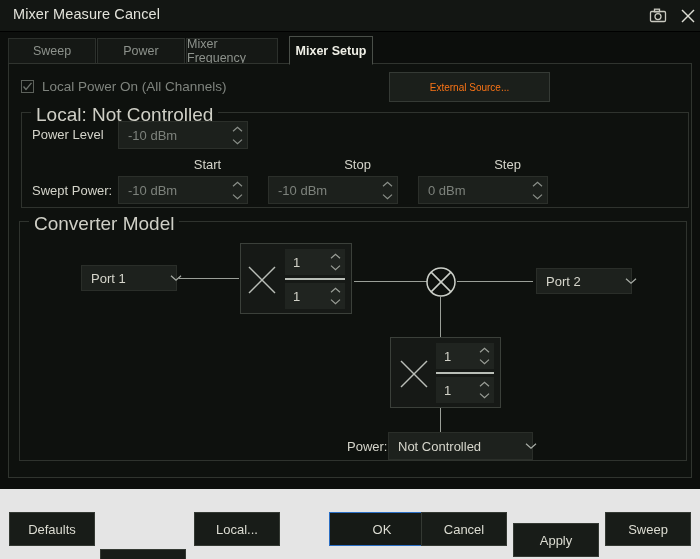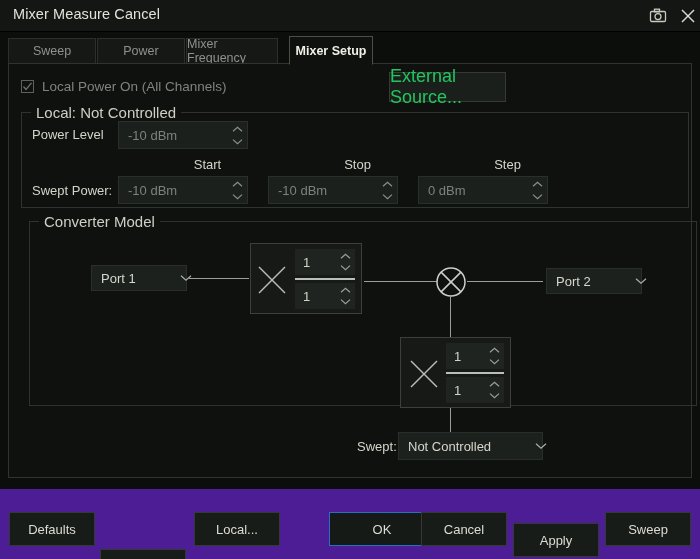--- a/index.html
+++ b/index.html
@@ -73,39 +73,39 @@
   .chk-row{position:absolute;left:12px;top:15px;display:flex;align-items:center;}
   .chkbox{
     width:13px;height:13px;border:1px solid #5c615b;background:#0e110e;
     box-sizing:border-box;position:relative;margin-right:8px;
   }
   .chkbox svg{position:absolute;left:0px;top:0px;}
   .chk-label{font-size:13.5px;color:#7f847e;}
 
   
   .ext-btn{
-    position:absolute;left:380px;top:8px;width:117px;height:30px;
+    position:absolute;left:380px;top:8px;width:161px;height:30px;
     background:#1b1f1b;border:1px solid #353a35;box-sizing:border-box;
-    color:#22c55e;font-size:18px;
+    color:#f97316;font-size:10px;
     display:flex;align-items:center;justify-content:center;cursor:default;
   }
 
   
   .group{
     position:absolute;
     border:1px solid #2f332e;
     box-sizing:border-box;
   }
   .group > .legend{
     position:absolute;top:-9px;left:9px;
     background:#0e110e;padding:0 5px;
-    font-size:15px;color:#cfcfc6;white-space:nowrap;
+    font-size:19px;color:#cfcfc6;white-space:nowrap;
   }
   #grp-local{left:12px;top:48px;width:668px;height:96px;}
-  #grp-conv{left:20px;top:157px;width:668px;height:185px;}
+  #grp-conv{left:10px;top:157px;width:668px;height:240px;}
 
   
   .lbl{position:absolute;font-size:13px;color:#d4d4ca;white-space:nowrap;}
 
   
   .spin{
     position:absolute;height:28px;
     background:#1c201c;
     border:1px solid #2b2f2a;
     box-sizing:border-box;
@@ -147,21 +147,21 @@
   .wire.h{height:1px;}
   .wire.v{width:1px;}
   .multblock{
     position:absolute;border:1px solid #3b403a;background:#161916;box-sizing:border-box;
   }
   .frac-bar{position:absolute;background:#b9beb7;height:2px;}
   .xsym{position:absolute;}
   .mixsym{position:absolute;}
 
   
-  .footer{position:absolute;left:0;top:489px;width:700px;height:70px;background:#4c1d95;}
+  .footer{position:absolute;left:0;top:489px;width:700px;height:70px;background:#e5e5e5;}
   .btn{
     position:absolute;height:34px;
     background:#181c18;border:1px solid #343933;box-sizing:border-box;
     color:#dcdcd2;font-size:13px;
     display:flex;align-items:center;justify-content:center;cursor:default;
   }
   .btn.focus{border:1px solid #2a6ec4;background:#161a16;}
 </style>
 </head>
 <body>
@@ -395,21 +395,21 @@
               <svg width="11" height="7" viewBox="0 0 11 7">
                   <polyline points="1,1.6 5.5,5.6 10,1.6" fill="none" stroke="#9b9f98" stroke-width="1.2"></polyline>
                 </svg>
             </span>
           </span>
         </div>
       </div>
 
       <div class="wire v" style="left:420px;top:186px;height:32px;"></div>
 
-      <div class="lbl" style="left:327px;top:217px;">Swept:</div>
+      <div class="lbl" style="left:327px;top:217px;">Power:</div>
 
       <div class="combo" style="left:368px;top:210px;width:145px;height:28px;">
         <span class="ctext">Not Controlled</span>
         <span class="carrow">
           <svg width="12" height="8" viewBox="0 0 12 8">
               <polyline points="1,1.8 6,6.3 11,1.8" fill="none" stroke="#a8ada6" stroke-width="1.2"></polyline>
             </svg>
         </span>
       </div>
     </div>

